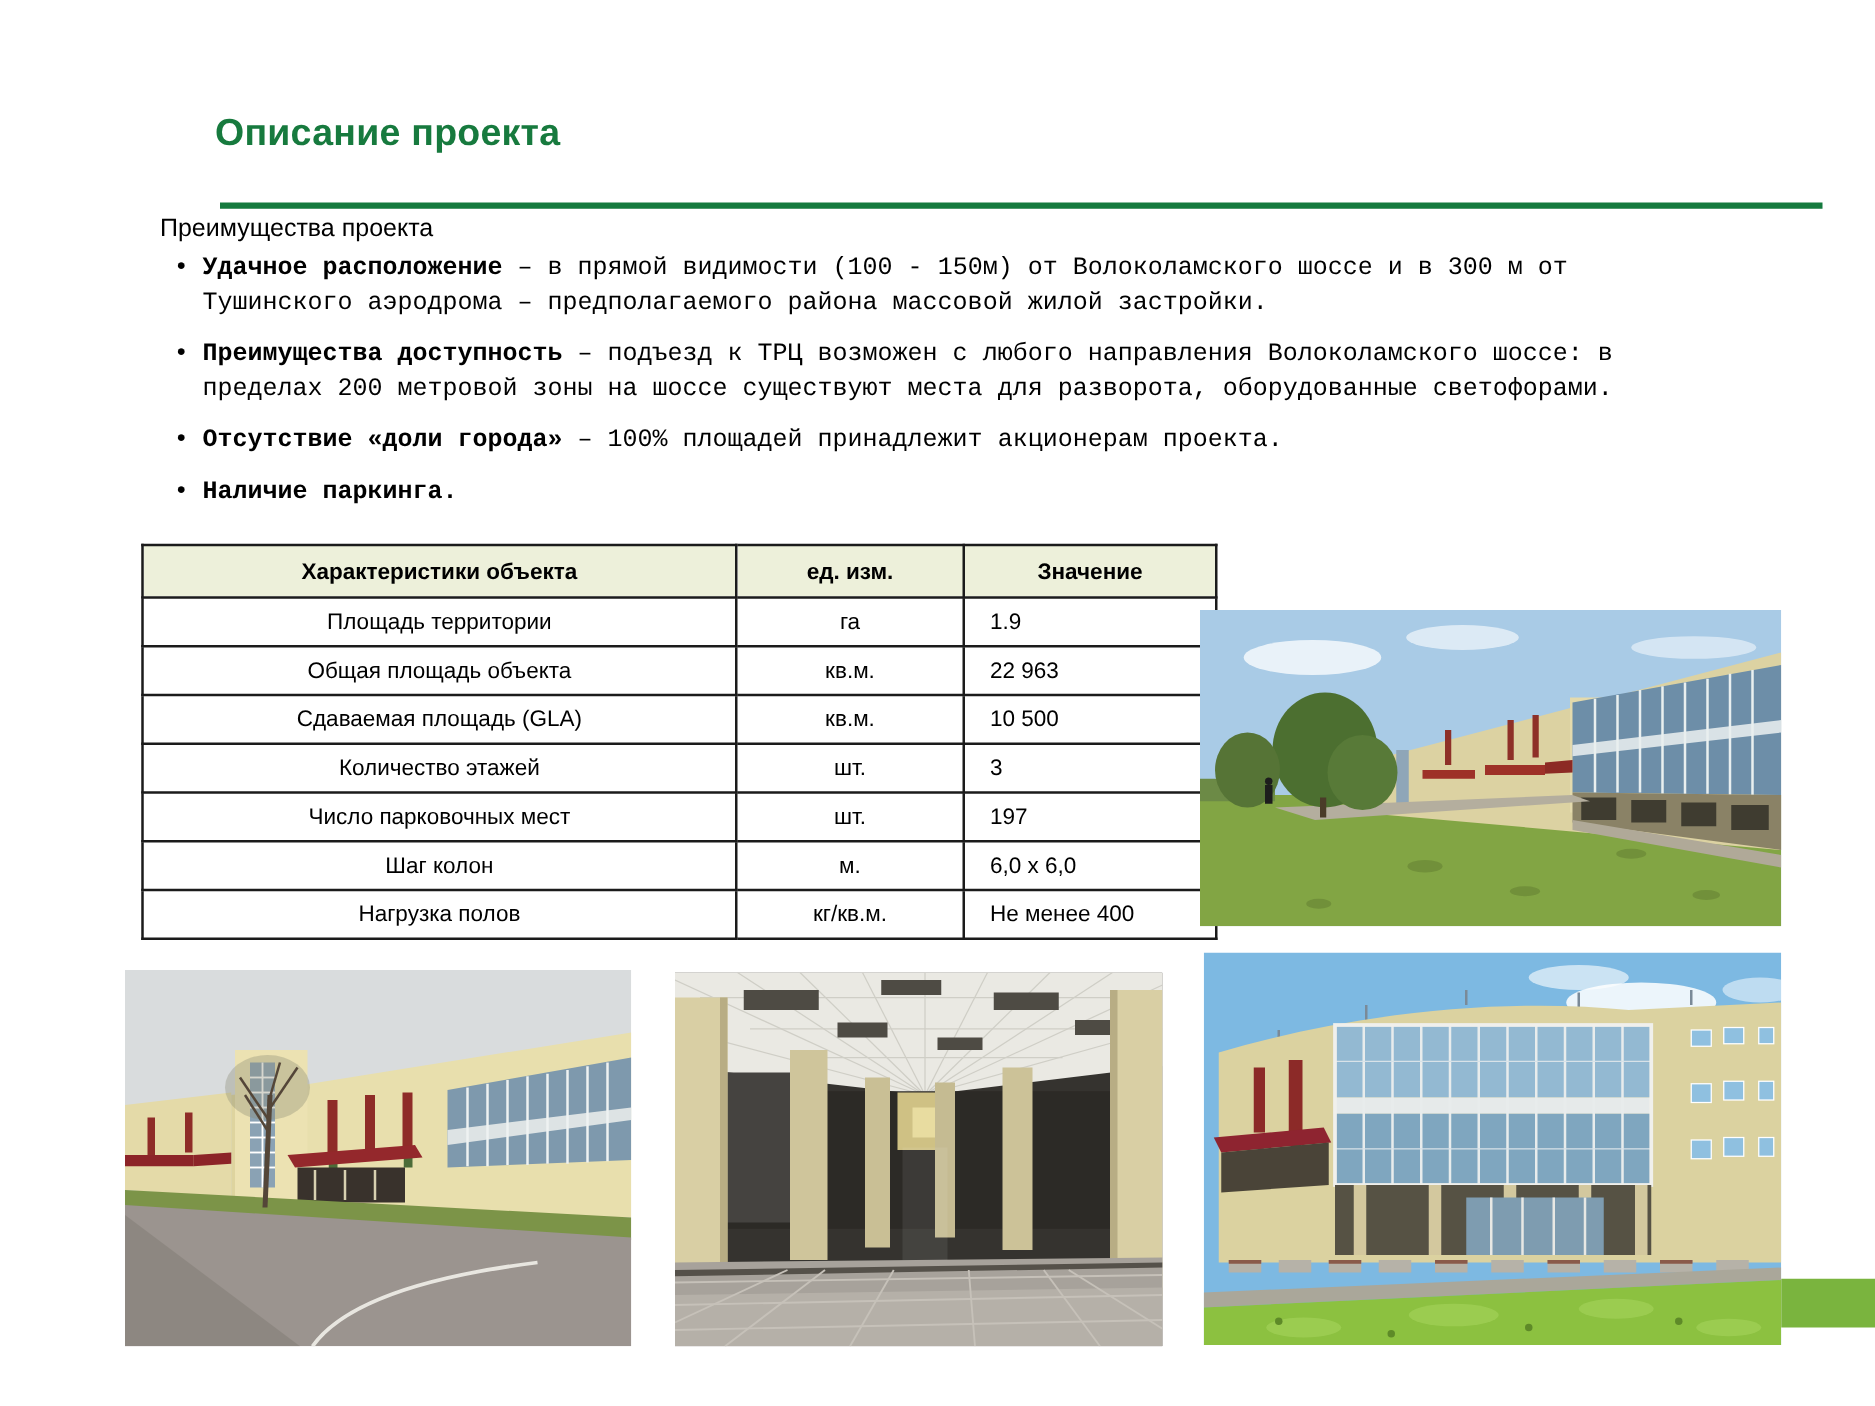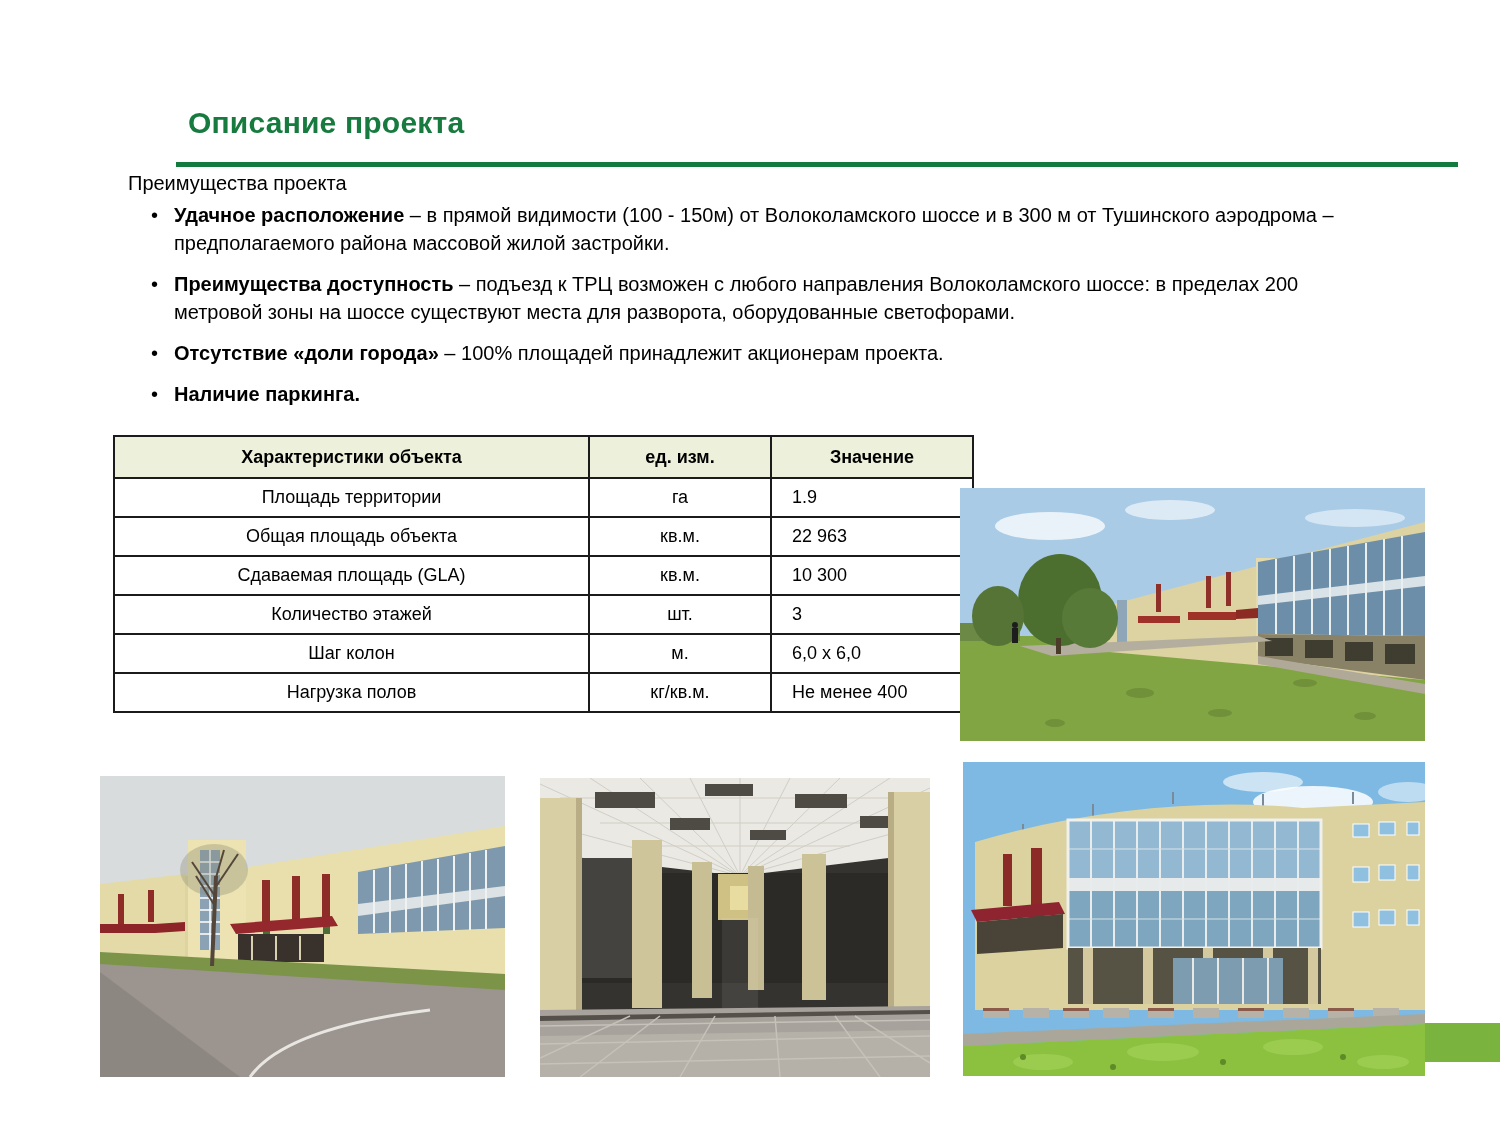--- a/index.html
+++ b/index.html
@@ -1,31 +1,31 @@
 <!DOCTYPE html>
 <html lang="ru"><head>
 <meta charset="utf-8">
 <style>
   html,body{margin:0;padding:0;background:#ffffff;}
   body{font-family:"Liberation Sans","DejaVu Sans",sans-serif;color:#000;}
   .slide{position:relative;width:1500px;height:1125px;background:#fff;overflow:hidden;}
 
   .page-title{
-    position:absolute;left:172px;top:90px;margin:16px;
+    position:absolute;left:172px;top:90px;margin:0;
     font-size:30px;font-weight:bold;color:#177a3e;letter-spacing:0.2px;
   }
   .title-underline{
     position:absolute;left:176px;top:162px;width:1282px;height:5px;background:#157a3e;
   }
   .section-heading{
     position:absolute;left:128px;top:172px;margin:0;
     font-size:20px;font-weight:normal;color:#000;
   }
   .advantages{
-    position:absolute;left:144px;top:201px;width:1205px;
+    position:absolute;left:132px;top:201px;width:1205px;font-family:Liberation Mono, monospace;
   }
   .bullet-item{
     position:relative;padding-left:30px;margin:0 0 13px 0;
     font-size:20px;line-height:28px;
   }
   .bullet-item::before{
     content:"\2022";position:absolute;left:7px;top:0;font-size:20px;
   }
   .lead{font-weight:bold;}
 
@@ -94,26 +94,31 @@
         <td class="col-value">1.9</td>
       </tr>
       <tr>
         <td class="col-name">Общая площадь объекта</td>
         <td class="col-unit">кв.м.</td>
         <td class="col-value">22 963</td>
       </tr>
       <tr>
         <td class="col-name">Сдаваемая площадь (GLA)</td>
         <td class="col-unit">кв.м.</td>
-        <td class="col-value">10 300</td>
+        <td class="col-value">10 500</td>
       </tr>
       <tr>
         <td class="col-name">Количество этажей</td>
         <td class="col-unit">шт.</td>
         <td class="col-value">3</td>
+      </tr>
+      <tr>
+        <td class="col-name">Число парковочных мест</td>
+        <td class="col-unit">шт.</td>
+        <td class="col-value">197</td>
       </tr>
       <tr>
         <td class="col-name">Шаг колон</td>
         <td class="col-unit">м.</td>
         <td class="col-value">6,0 х 6,0</td>
       </tr>
       <tr>
         <td class="col-name">Нагрузка полов</td>
         <td class="col-unit">кг/кв.м.</td>
         <td class="col-value">Не менее 400</td>

